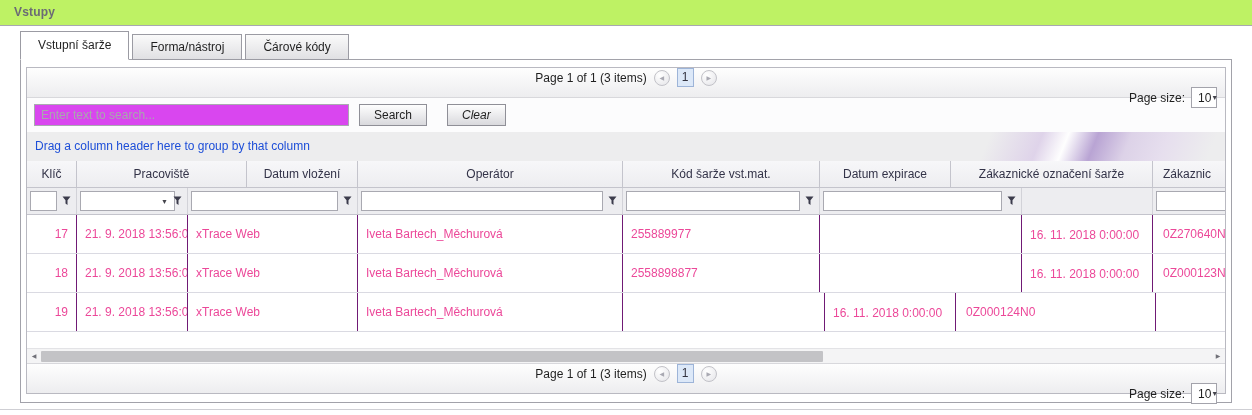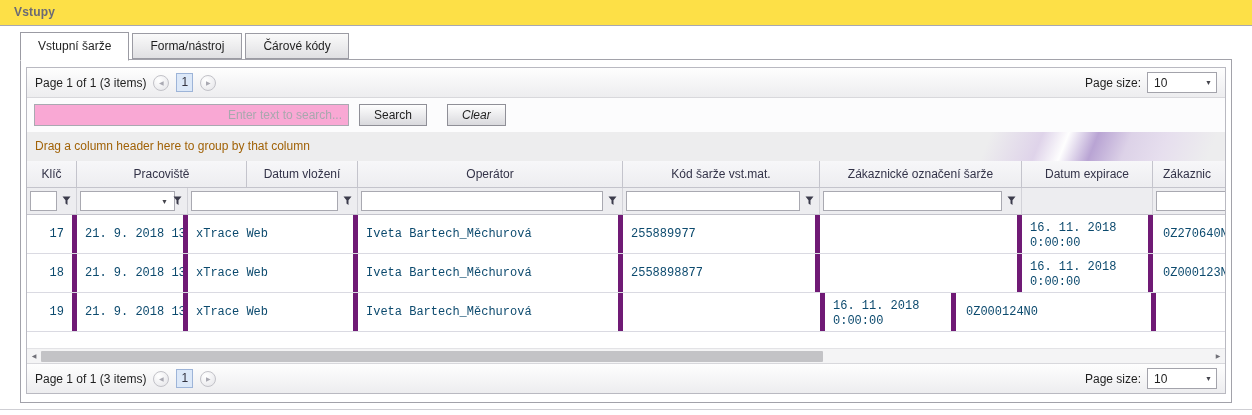--- a/index.html
+++ b/index.html
@@ -6,86 +6,86 @@
   html, body { background: #fff; }
   body {
     font-family: "Liberation Sans", "DejaVu Sans", sans-serif;
     font-size: 12px; color: #222; width: 1252px; overflow: hidden;
   }
   .root { width: 1252px; height: 410px; border-bottom: 1px solid #cfcfd4; background: #fff; }
 
   
   .vstupy-bar {
     height: 26px; line-height: 25px; padding-left: 14px;
-    background: #fde047; border-bottom: 1px solid #a8a8b0;
+    background: #bef264; border-bottom: 1px solid #a8a8b0;
     color: #6b6b75; font-weight: bold; letter-spacing: .2px;
   }
 
   
-  .tabstrip { display: flex; align-items: center; margin: 6px 0 0 20px; height: 28px; position: relative; z-index: 2; }
+  .tabstrip { display: flex; align-items: flex-end; margin: 6px 0 0 20px; height: 28px; position: relative; z-index: 2; }
   .tab {
     height: 26px; line-height: 24px; padding: 0 17px; margin-right: 3px;
     border: 1px solid #9b9ba3; background: linear-gradient(#fafafa, #e0e0e3);
     color: #1f1f1f; cursor: pointer; white-space: nowrap;
   }
   .tab.active {
     height: 29px; background: #fff; border-bottom: 1px solid #fff;
     line-height: 26px;
   }
 
   
   .panel {
     margin: -1px 20px 0 20px; position: relative; z-index: 1;
     border: 1px solid #a2a2aa; background: #fff; padding: 7px 5px 8px 5px;
   }
   .grid-box { border: 1px solid #b9b9c1; background: #fff; }
 
   
   .pager {
     height: 30px; display: flex; align-items: center; padding: 0 8px;
-    background: linear-gradient(#fefefe, #ededef); color: #1f1f1f;
+    background: linear-gradient(#fefefe, #ededef); color: #1f1f1f; flex-direction: column;
   }
   .pager.top { border-bottom: 1px solid #d8d8dc; }
   .pager.bottom { border-top: 1px solid #d8d8dc; }
   .pager-left { display: flex; align-items: center; gap: 7px; }
   .pager-right { margin-left: auto; display: flex; align-items: center; gap: 6px; }
   .pg-circle {
     width: 16px; height: 16px; border-radius: 50%; border: 1px solid #c2c2c8;
     background: radial-gradient(circle at 35% 30%, #ffffff, #e4e4e8);
     display: inline-flex; align-items: center; justify-content: center;
     color: #a9a9b2; font-size: 6px; cursor: default; line-height: 1;
   }
   .pg-current {
     min-width: 17px; height: 19px; padding: 0 4px; text-align: center; line-height: 17px;
     background: #dce8f8; border: 1px solid #9db4d8; color: #333340; cursor: pointer;
   }
   .pagesize-select {
-    width: 70px; height: 21px; border: 1px solid #a3a3ab; background: #fff;
+    width: 26px; height: 21px; border: 1px solid #a3a3ab; background: #fff;
     display: inline-flex; align-items: center; padding: 0 4px 0 6px; cursor: pointer;
   }
   .pagesize-select .caret { margin-left: auto; font-size: 7px; color: #44444c; }
 
   
   .search-row { display: flex; align-items: center; padding: 6px 7px; height: 34px; background: #fcfcfd; }
   .search-input {
     width: 315px; height: 22px; border: 1px solid #a9a9b1; padding: 0 6px;
-    font: inherit; color: #222; background: #f9a8d4; text-align: right;
+    font: inherit; color: #222; background: #d946ef;
   }
   .search-input::placeholder { color: #a8a8ae; }
   .btn {
     height: 22px; margin-left: 10px; padding: 0 14px; font: inherit; color: #1f1f1f;
     border: 1px solid #8f8f97; background: linear-gradient(#fefefe, #d9d9dd);
     cursor: pointer;
   }
   .btn.clear { margin-left: 20px; font-style: italic; }
 
   
   .group-panel {
     position: relative; height: 29px; line-height: 28px; padding-left: 8px;
-    background: #ededee; color: #a16207; overflow: hidden;
+    background: #ededee; color: #1d4ed8; overflow: hidden;
   }
   .swirl {
     position: absolute; right: 0; top: 0; width: 360px; height: 100%;
     background:
       linear-gradient(112deg, rgba(255,255,255,0) 34%, rgba(205,180,228,.45) 48%, rgba(255,255,255,.95) 55%, rgba(142,104,190,.55) 63%, rgba(190,160,220,.35) 72%, rgba(222,205,238,.45) 82%, rgba(255,255,255,0) 95%);
   }
 
   
   .grid-viewport { width: 1198px; overflow: hidden; }
   .grow { display: flex; width: 1334px; }
@@ -109,22 +109,22 @@
     flex: 1; min-width: 0; height: 20px; border: 1px solid #a9a9b1; background: #fff;
     font: inherit; padding: 0 4px;
   }
   .flt-combo { display: flex; align-items: center; }
   .flt-combo .caret { margin-left: -14px; font-size: 7px; color: #44444c; cursor: pointer; position: relative; }
   .funnel { margin: 0 2px 0 5px; cursor: pointer; display: inline-flex; flex: 0 0 auto; }
 
   .data-row { background: #fff; border-bottom: 1px solid #dadae2; cursor: pointer; }
   .data-cell {
     height: 38px; display: flex; align-items: center; padding: 0 8px;
-    border-right: 5px solid #701a75; color: #0c4a6e;
-    white-space: nowrap; overflow: hidden; font-family: Liberation Mono, monospace;
+    border-right: 1px solid #701a75; color: #ec4899;
+    white-space: nowrap; overflow: hidden;
   }
   .data-cell.c0 { justify-content: flex-end; }
   .data-cell.c6 { white-space: normal; line-height: 15px; padding-top: 3px; }
   .data-cell.c7 { padding-left: 10px; }
 
   .empty-strip { height: 16px; background: #fff; }
 
   
   .hscroll {
     height: 15px; background: #f4f4f5; border-top: 1px solid #e3e3e6;
@@ -182,22 +182,22 @@
       </div>
 
       <div class="grid-viewport">
 
         <div class="grow hdr-row">
           <div class="hdr-cell c0">Klíč</div>
           <div class="hdr-cell c2">Pracoviště</div>
           <div class="hdr-cell c1">Datum vložení</div>
           <div class="hdr-cell c3">Operátor</div>
           <div class="hdr-cell c4">Kód šarže vst.mat.</div>
+          <div class="hdr-cell c6">Datum expirace</div>
           <div class="hdr-cell c5">Zákaznické označení šarže</div>
-          <div class="hdr-cell c6">Datum expirace</div>
           <div class="hdr-cell c7">Zákaznic</div>
         </div>
 
         <div class="grow filter-row">
           <div class="flt-cell c0">
             <input class="flt-input" style="">
             <span class="funnel">
                 <svg width="9" height="10" viewBox="0 0 9 10">
                   <path d="M0.5 0.5 h8 L5.5 4.2 v4.8 L3.5 7.4 V4.2 Z" fill="#3c3c4c"></path>
                 </svg>

